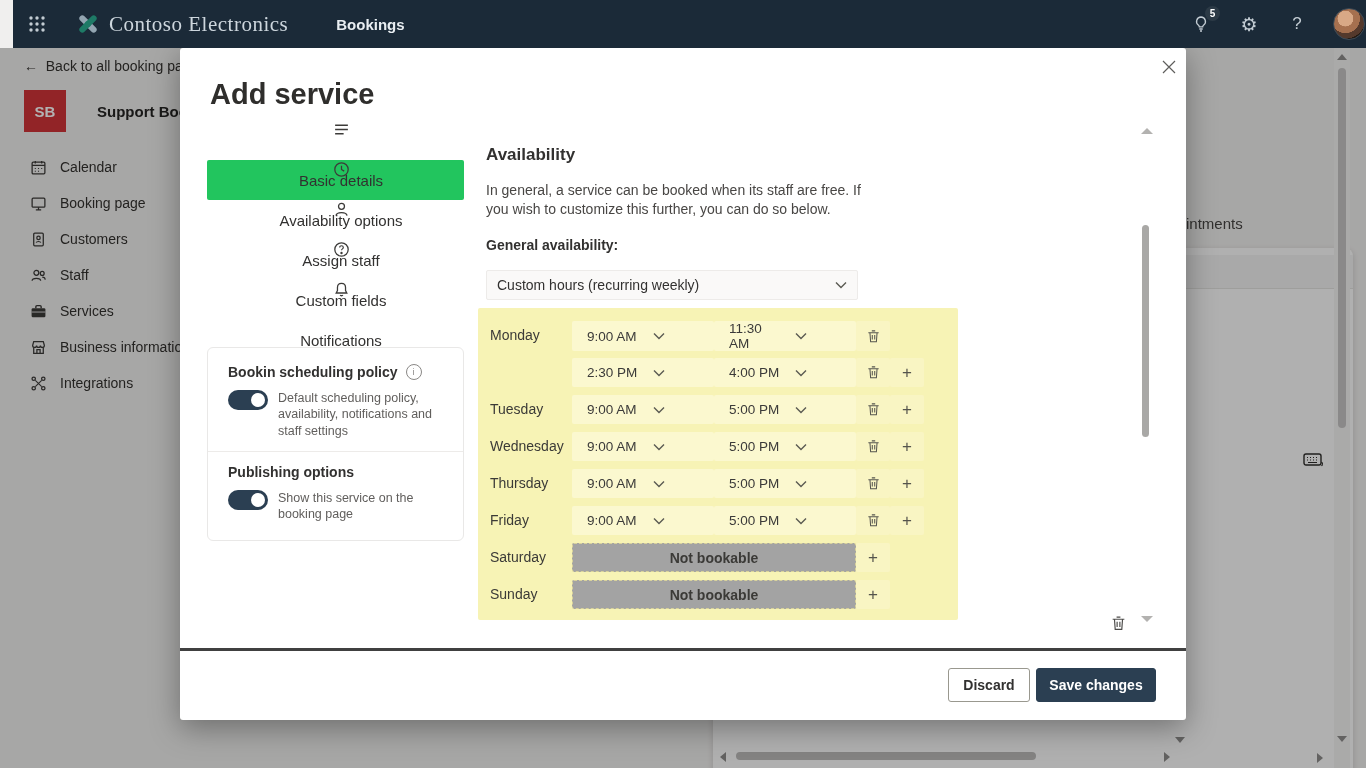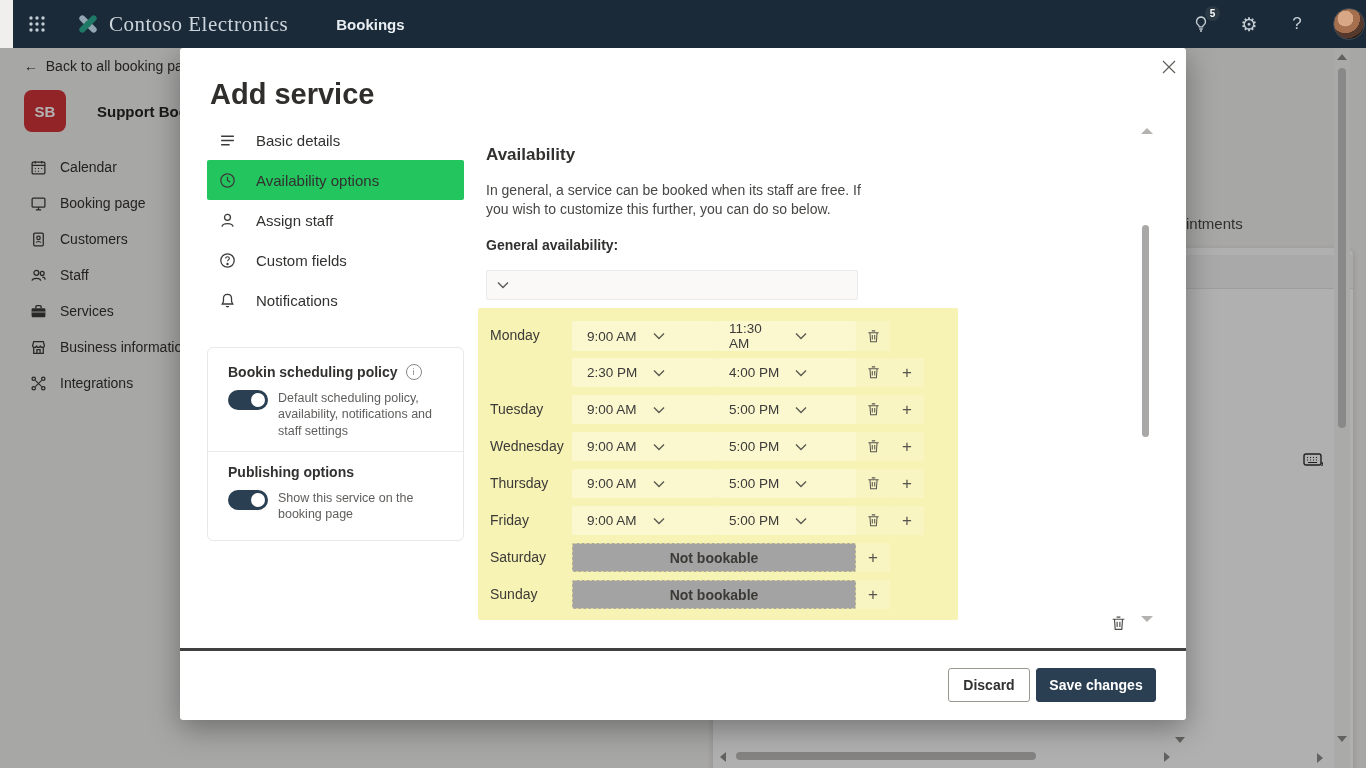--- a/index.html
+++ b/index.html
@@ -18,21 +18,21 @@
     color:#c3ccd3;font-size:19px;cursor:pointer;}
   .badge{position:absolute;top:-6px;right:-7px;width:15px;height:15px;border-radius:50%;
     background:#2c3a46;color:#fff;font-size:10px;font-weight:bold;display:flex;align-items:center;justify-content:center;}
   .avatar{width:30px;height:30px;border-radius:50%;cursor:pointer;border:1px solid #3c4a57;
     background:radial-gradient(circle at 38% 32%,#d8a886 0 28%,#a6704f 29% 52%,#54392c 53% 72%,#241a12 73%);}
 
   
   .page{position:absolute;left:0;top:48px;width:1366px;height:720px;background:#f0efee;z-index:1;}
   .back-link{position:absolute;left:24px;top:10px;font-size:14px;color:#33322f;white-space:nowrap;cursor:pointer;}
   .org-row{position:absolute;left:24px;top:42px;display:flex;align-items:center;gap:31px;}
-  .org-tile{width:42px;height:42px;border-radius:8px;background:#d13438;color:#fff;font-weight:bold;font-size:15px;
+  .org-tile{width:42px;height:42px;border-radius:0;background:#d13438;color:#fff;font-weight:bold;font-size:15px;
     display:flex;align-items:center;justify-content:center;}
   .org-name{font-size:15px;font-weight:bold;color:#252423;white-space:nowrap;}
   .side-nav{position:absolute;left:0;top:101px;width:180px;}
   .side-item{height:36px;display:flex;align-items:center;padding-left:30px;gap:13px;cursor:pointer;}
   .side-ic{width:17px;height:17px;flex:0 0 17px;display:flex;align-items:center;justify-content:center;}
   .side-lbl{font-size:14px;color:#33322f;white-space:nowrap;}
 
   .bg-card{position:absolute;left:713px;top:200px;width:640px;height:563px;background:#fdfdfc;border-radius:8px;
     box-shadow:0 2px 6px rgba(0,0,0,.15);}
   .bg-band{position:absolute;left:713px;top:207px;width:640px;height:33px;background:#f3f3f2;border-bottom:1px solid #e3e2e0;}
@@ -52,21 +52,21 @@
   
   .overlay{position:absolute;left:0;top:48px;width:1366px;height:720px;background:rgba(0,0,0,.30);z-index:10;}
 
   
   .modal{position:absolute;left:180px;top:48px;width:1006px;height:672px;background:#ffffff;z-index:20;
     border-radius:3px;box-shadow:0 8px 30px rgba(0,0,0,.35);}
   .modal-title{position:absolute;left:30px;top:30px;font-size:29px;font-weight:bold;color:#2f2e2c;}
   .close-btn{position:absolute;left:978px;top:8px;width:22px;height:22px;display:flex;align-items:center;justify-content:center;cursor:pointer;}
 
   .modal-nav{position:absolute;left:27px;top:72px;width:257px;}
-  .mnav-item{height:40px;display:flex;align-items:center;padding-left:11px;gap:20px;cursor:pointer;border-radius:2px;}
+  .mnav-item{height:40px;display:flex;align-items:center;padding-left:11px;gap:34px;cursor:pointer;border-radius:2px;flex-direction:column;}
   .mnav-item.active{background:#22c55e;}
   .mnav-ic{width:18px;height:18px;flex:0 0 18px;display:flex;align-items:center;justify-content:center;}
   .mnav-lbl{font-size:15px;color:#323130;white-space:nowrap;}
 
   .settings-card{position:absolute;left:27px;top:299px;width:257px;height:194px;background:#fff;
     border:1px solid #e9e8e7;border-radius:6px;box-sizing:border-box;padding:16px 20px 0 20px;}
   .sc-title{font-size:14px;font-weight:bold;color:#323130;display:flex;align-items:center;gap:8px;}
   .info-ic{width:14px;height:14px;border:1px solid #8a8886;border-radius:50%;color:#8a8886;font-size:9px;
     display:inline-flex;align-items:center;justify-content:center;font-weight:normal;}
   .toggle-row{display:flex;gap:10px;margin-top:10px;}
@@ -331,20 +331,21 @@
             <div class="knob"></div>
           </div>
         <div class="toggle-desc">Show this service on the booking page</div>
       </div>
     </div>
 
     <div class="avail-head">Availability</div>
     <div class="avail-desc">In general, a service can be booked when its staff are free. If you wish to customize this further, you can do so below.</div>
     <div class="gen-label">General availability:</div>
     <div class="gen-select">
+      <span>Custom hours (recurring weekly)</span>
       <span class="chev">
         <svg width="12" height="8" viewBox="0 0 12 8">
             <path d="M1 1.5l5 5 5-5" fill="none" stroke="#5a5a52" stroke-width="1.4"></path>
           </svg>
       </span>
     </div>
 
     <div class="week-panel" id="week-panel">
         <div class="av-row">
           <div class="av-day">Monday</div>

